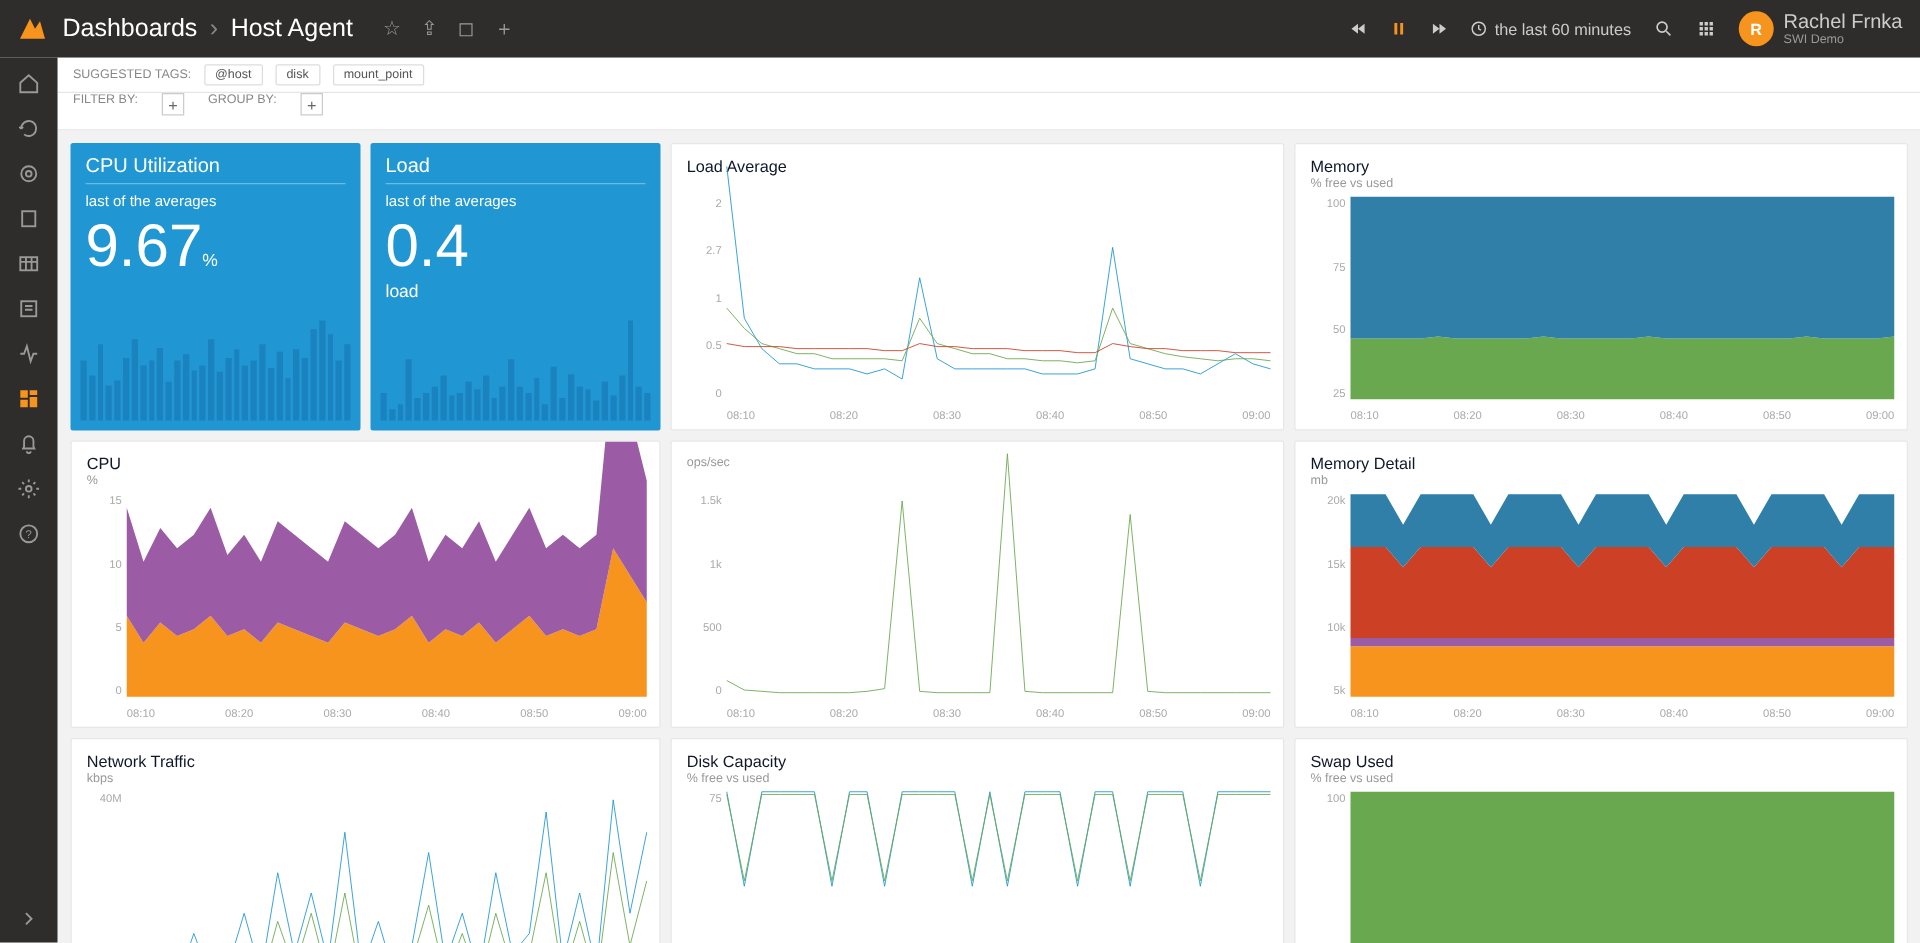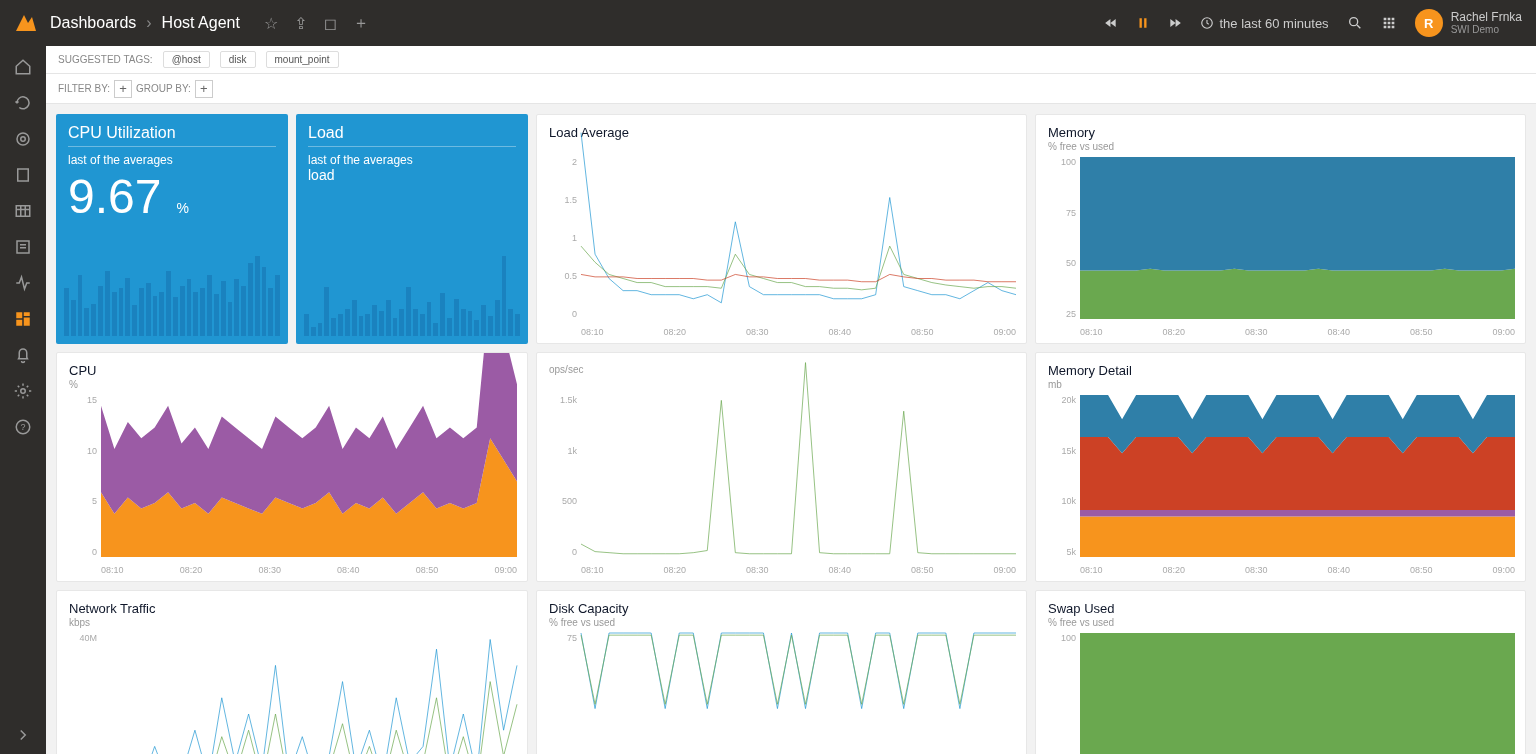--- a/index.html
+++ b/index.html
@@ -1,46 +1,46 @@
 <!DOCTYPE html>
 <html><head>
 <meta charset="utf-8">
 <style>
 *{margin:0;padding:0;box-sizing:border-box;font-family:Arial,Helvetica,sans-serif}
 body{background:#f2f2f2;width:1536px;height:754px;overflow:hidden}
 .topbar{height:46px;background:#2f2d2b;color:#fff;display:flex;align-items:center;padding:0 14px}
 .logo{width:24px;height:24px;color:#f7941d;margin-right:12px}
-.bc{display:flex;align-items:flex-end;gap:10px;font-size:16px}
+.bc{display:flex;align-items:flex-end;gap:10px;font-size:20px}
 .bc .dash{color:#fff}
 .bc .sep{color:#888}
 .topbar .tbtns{display:flex;align-items:center;gap:16px;margin-left:24px;color:#999}
 .topbar .right{margin-left:auto;display:flex;align-items:center;gap:18px;color:#ccc;font-size:13px}
 .topbar .right svg{cursor:pointer}
 .pause-icon{color:#f7941d}
 .avatar{width:28px;height:28px;border-radius:50%;background:#f7941d;color:#fff;display:flex;align-items:center;justify-content:center;font-weight:bold;font-size:13px}
 .userblock{display:flex;align-items:center;gap:8px}
 .userblock .ut{display:flex;flex-direction:column;line-height:1.1}
-.userblock .ut .n{font-size:12px}
+.userblock .ut .n{font-size:16px}
 .userblock .ut .s{font-size:10px;color:#999}
 .sidebar{position:absolute;left:0;top:46px;bottom:0;width:46px;background:#2f2d2b;display:flex;flex-direction:column;align-items:center;padding-top:12px;gap:18px;color:#999}
 .sidebar .si{width:18px;height:18px;cursor:pointer}
 .sidebar .si.active{color:#f7941d}
 .sidebar .expand{margin-top:auto;margin-bottom:10px}
 .main{position:absolute;left:46px;top:46px;right:0;bottom:0;background:#f2f2f2;overflow:auto}
 .tagbar{height:28px;background:#fff;border-bottom:1px solid #e5e5e5;display:flex;align-items:center;padding:0 12px;gap:10px;font-size:10px;color:#888}
 .tagbar .tag{border:1px solid #ddd;padding:2px 8px;border-radius:2px;color:#555;cursor:pointer}
-.filterbar{height:30px;background:#fff;border-bottom:1px solid #e5e5e5;display:flex;align-items:center;padding:0 12px;gap:4px;font-size:10px;color:#888}
+.filterbar{height:30px;background:#fff;border-bottom:1px solid #e5e5e5;display:flex;align-items:flex-start;padding:0 12px;gap:19px;font-size:10px;color:#888}
 .filterbar .plus{width:18px;height:18px;border:1px solid #ccc;display:flex;align-items:center;justify-content:center;color:#666;cursor:pointer;font-size:13px}
 .dashgrid{padding:10px;display:grid;grid-template-columns:140px 140px 1fr 1fr;grid-auto-rows:230px;gap:8px}
 .dashgrid .full2{grid-column:1/3}
 .card{background:#fff;border:1px solid #e7e7e7;border-radius:2px;padding:10px 12px;position:relative;overflow:hidden}
 .bigcard{background:#2096d2;color:#fff;border:none}
 .bigcard .title{font-size:16px;font-weight:500;border-bottom:1px solid rgba(255,255,255,.35);padding-bottom:4px}
 .bigcard .sub{font-size:12px;margin-top:6px}
-.bigcard .val{font-size:48px;font-weight:300;margin-top:2px;display:flex;align-items:baseline;gap:15px}
+.bigcard .val{font-size:48px;font-weight:300;margin-top:2px;display:flex;align-items:baseline;gap:0}
 .bigcard .val .u{font-size:14px}
 .bigcard .unitline{font-size:14px;margin-top:0}
 .bigcard .bars{position:absolute;left:8px;right:8px;bottom:8px;height:80px;display:flex;align-items:flex-end;gap:2px}
 .bigcard .bars div{flex:1;background:#1a82bf}
 .card .ct{font-size:13px;color:#0f172a}
 .card .cs{font-size:10px;color:#999;margin-top:1px}
 .chart{position:absolute;left:44px;right:10px;top:42px;bottom:24px}
 .ylabels{position:absolute;left:6px;top:42px;bottom:24px;width:34px;display:flex;flex-direction:column;justify-content:space-between;align-items:flex-end;font-size:9px;color:#aaa}
 .xlabels{position:absolute;left:44px;right:10px;bottom:6px;display:flex;justify-content:space-between;font-size:9px;color:#aaa}
 svg.plot{width:100%;height:100%;overflow:visible}
@@ -196,20 +196,23 @@
           <div style="height: 90.9091%;"></div>
           <div style="height: 100%;"></div>
           <div style="height: 85.8586%;"></div>
           <div style="height: 60.6061%;"></div>
           <div style="height: 75.7576%;"></div>
         </div>
     </div>
     <div class="card bigcard">
       <div class="title">Load</div>
       <div class="sub">last of the averages</div>
+      <div class="val">
+          <span>0.4</span>
+        </div>
       <div class="unitline">load</div>
       <div class="bars" id="bars-load">
           <div style="height: 27.7778%;"></div>
           <div style="height: 11.1111%;"></div>
           <div style="height: 16.6667%;"></div>
           <div style="height: 61.1111%;"></div>
           <div style="height: 22.2222%;"></div>
           <div style="height: 27.7778%;"></div>
           <div style="height: 33.3333%;"></div>
           <div style="height: 44.4444%;"></div>
@@ -236,21 +239,21 @@
           <div style="height: 44.4444%;"></div>
           <div style="height: 100%;"></div>
           <div style="height: 33.3333%;"></div>
           <div style="height: 27.7778%;"></div>
         </div>
     </div>
     <div class="card">
       <div class="ct">Load Average</div>
       <div class="ylabels" id="yl-loadavg">
           <span>2</span>
-          <span>1.5</span>
+          <span>2.7</span>
           <span>1</span>
           <span>0.5</span>
           <span>0</span>
         </div>
       <div class="chart"><svg class="plot" id="plot-loadavg" viewBox="0 0 100 100" preserveAspectRatio="none">
             <path d="M0.00 -15.00L3.23 60.00L6.45 75.00L9.68 82.50L12.90 82.50L16.13 85.00L19.35 85.00L22.58 85.00L25.81 87.50L29.03 85.00L32.26 90.00L35.48 40.00L38.71 80.00L41.94 85.00L45.16 85.00L48.39 85.00L51.61 85.00L54.84 85.00L58.06 87.50L61.29 87.50L64.52 87.50L67.74 85.00L70.97 25.00L74.19 80.00L77.42 82.50L80.65 85.00L83.87 85.00L87.10 87.50L90.32 82.50L93.55 77.50L96.77 82.50L100.00 85.00" fill="none" stroke="#2096d2" stroke-width="0.7" vector-effect="non-scaling-stroke"></path>
             <path d="M0.00 55.00L3.23 65.00L6.45 72.50L9.68 75.00L12.90 77.50L16.13 77.50L19.35 80.00L22.58 80.00L25.81 80.00L29.03 80.00L32.26 81.00L35.48 60.00L38.71 72.50L41.94 75.00L45.16 77.50L48.39 77.50L51.61 80.00L54.84 80.00L58.06 81.00L61.29 81.00L64.52 82.00L67.74 81.00L70.97 55.00L74.19 72.50L77.42 75.00L80.65 77.50L83.87 79.00L87.10 80.00L90.32 81.00L93.55 80.00L96.77 80.00L100.00 81.00" fill="none" stroke="#6aa84f" stroke-width="0.7" vector-effect="non-scaling-stroke"></path>
             <path d="M0.00 72.50L3.23 74.00L6.45 74.00L9.68 74.00L12.90 75.00L16.13 75.00L19.35 75.00L22.58 75.00L25.81 75.00L29.03 76.00L32.26 76.00L35.48 72.50L38.71 74.00L41.94 74.00L45.16 75.00L48.39 75.00L51.61 75.00L54.84 76.00L58.06 76.00L61.29 76.00L64.52 77.00L67.74 77.00L70.97 72.50L74.19 74.00L77.42 75.00L80.65 75.00L83.87 76.00L87.10 76.00L90.32 76.00L93.55 77.00L96.77 77.00L100.00 77.00" fill="none" stroke="#cc4125" stroke-width="0.7" vector-effect="non-scaling-stroke"></path>
           </svg></div>
       <div class="xlabels" id="xl-loadavg">

